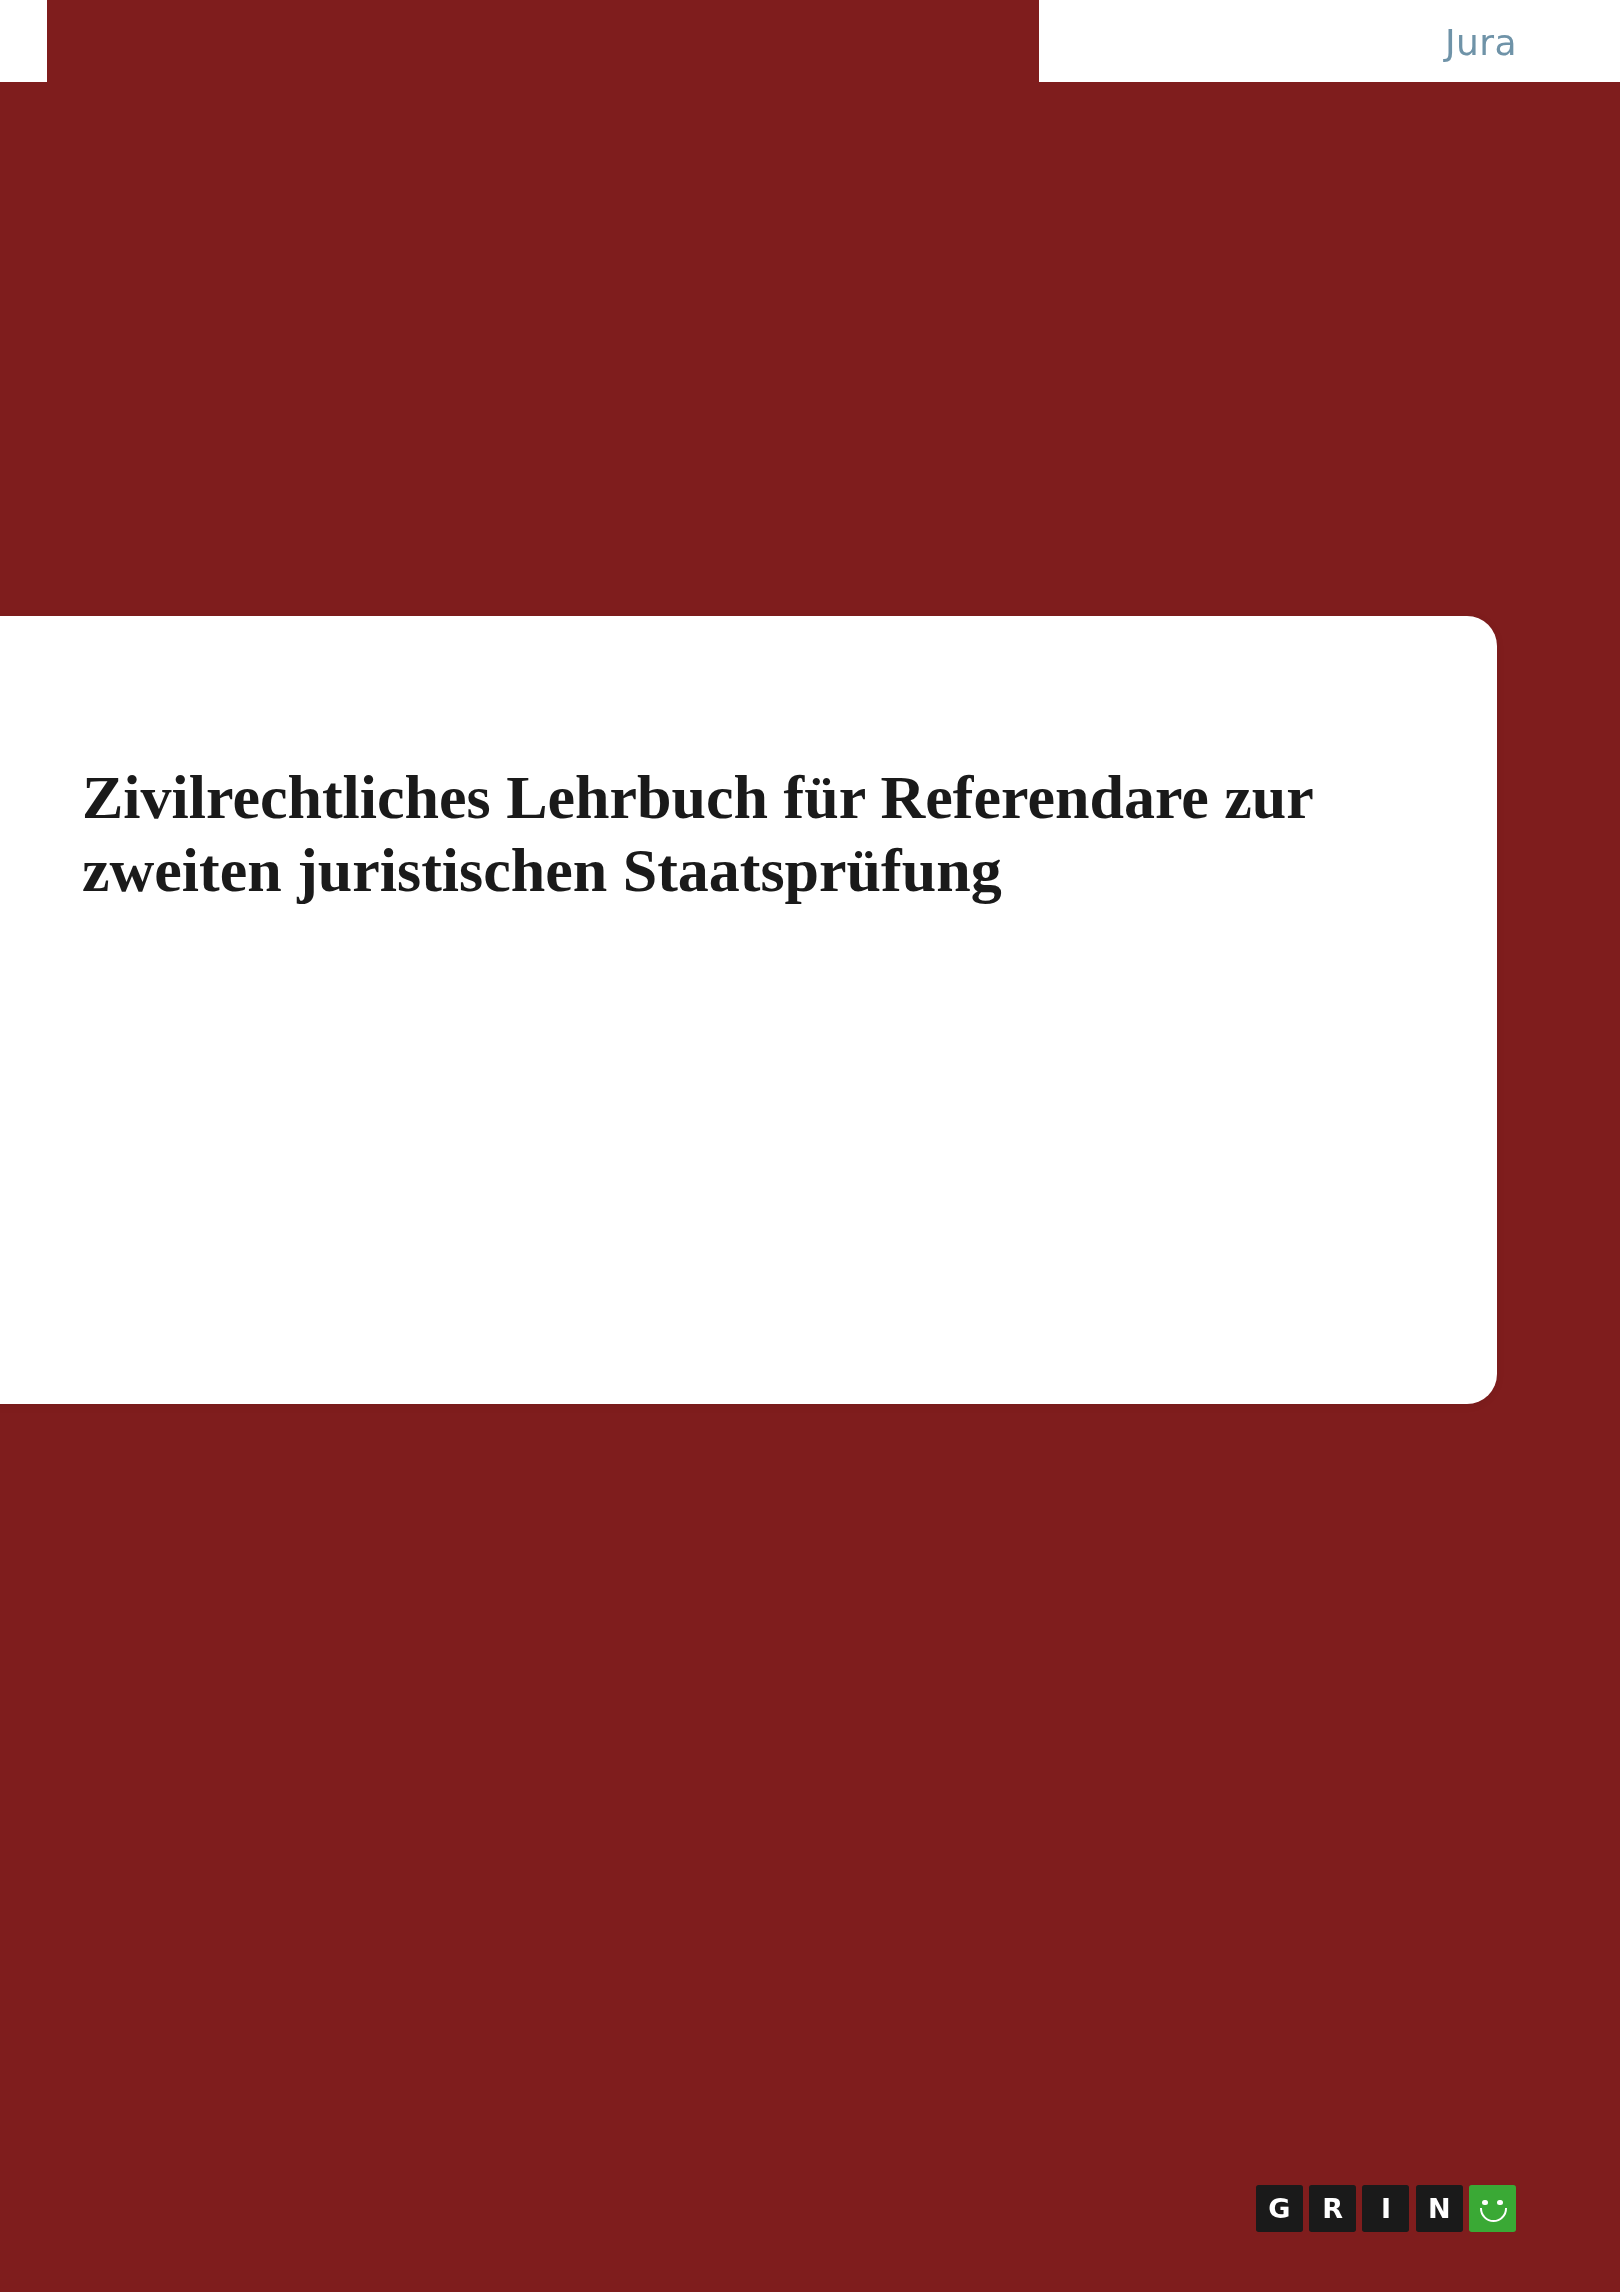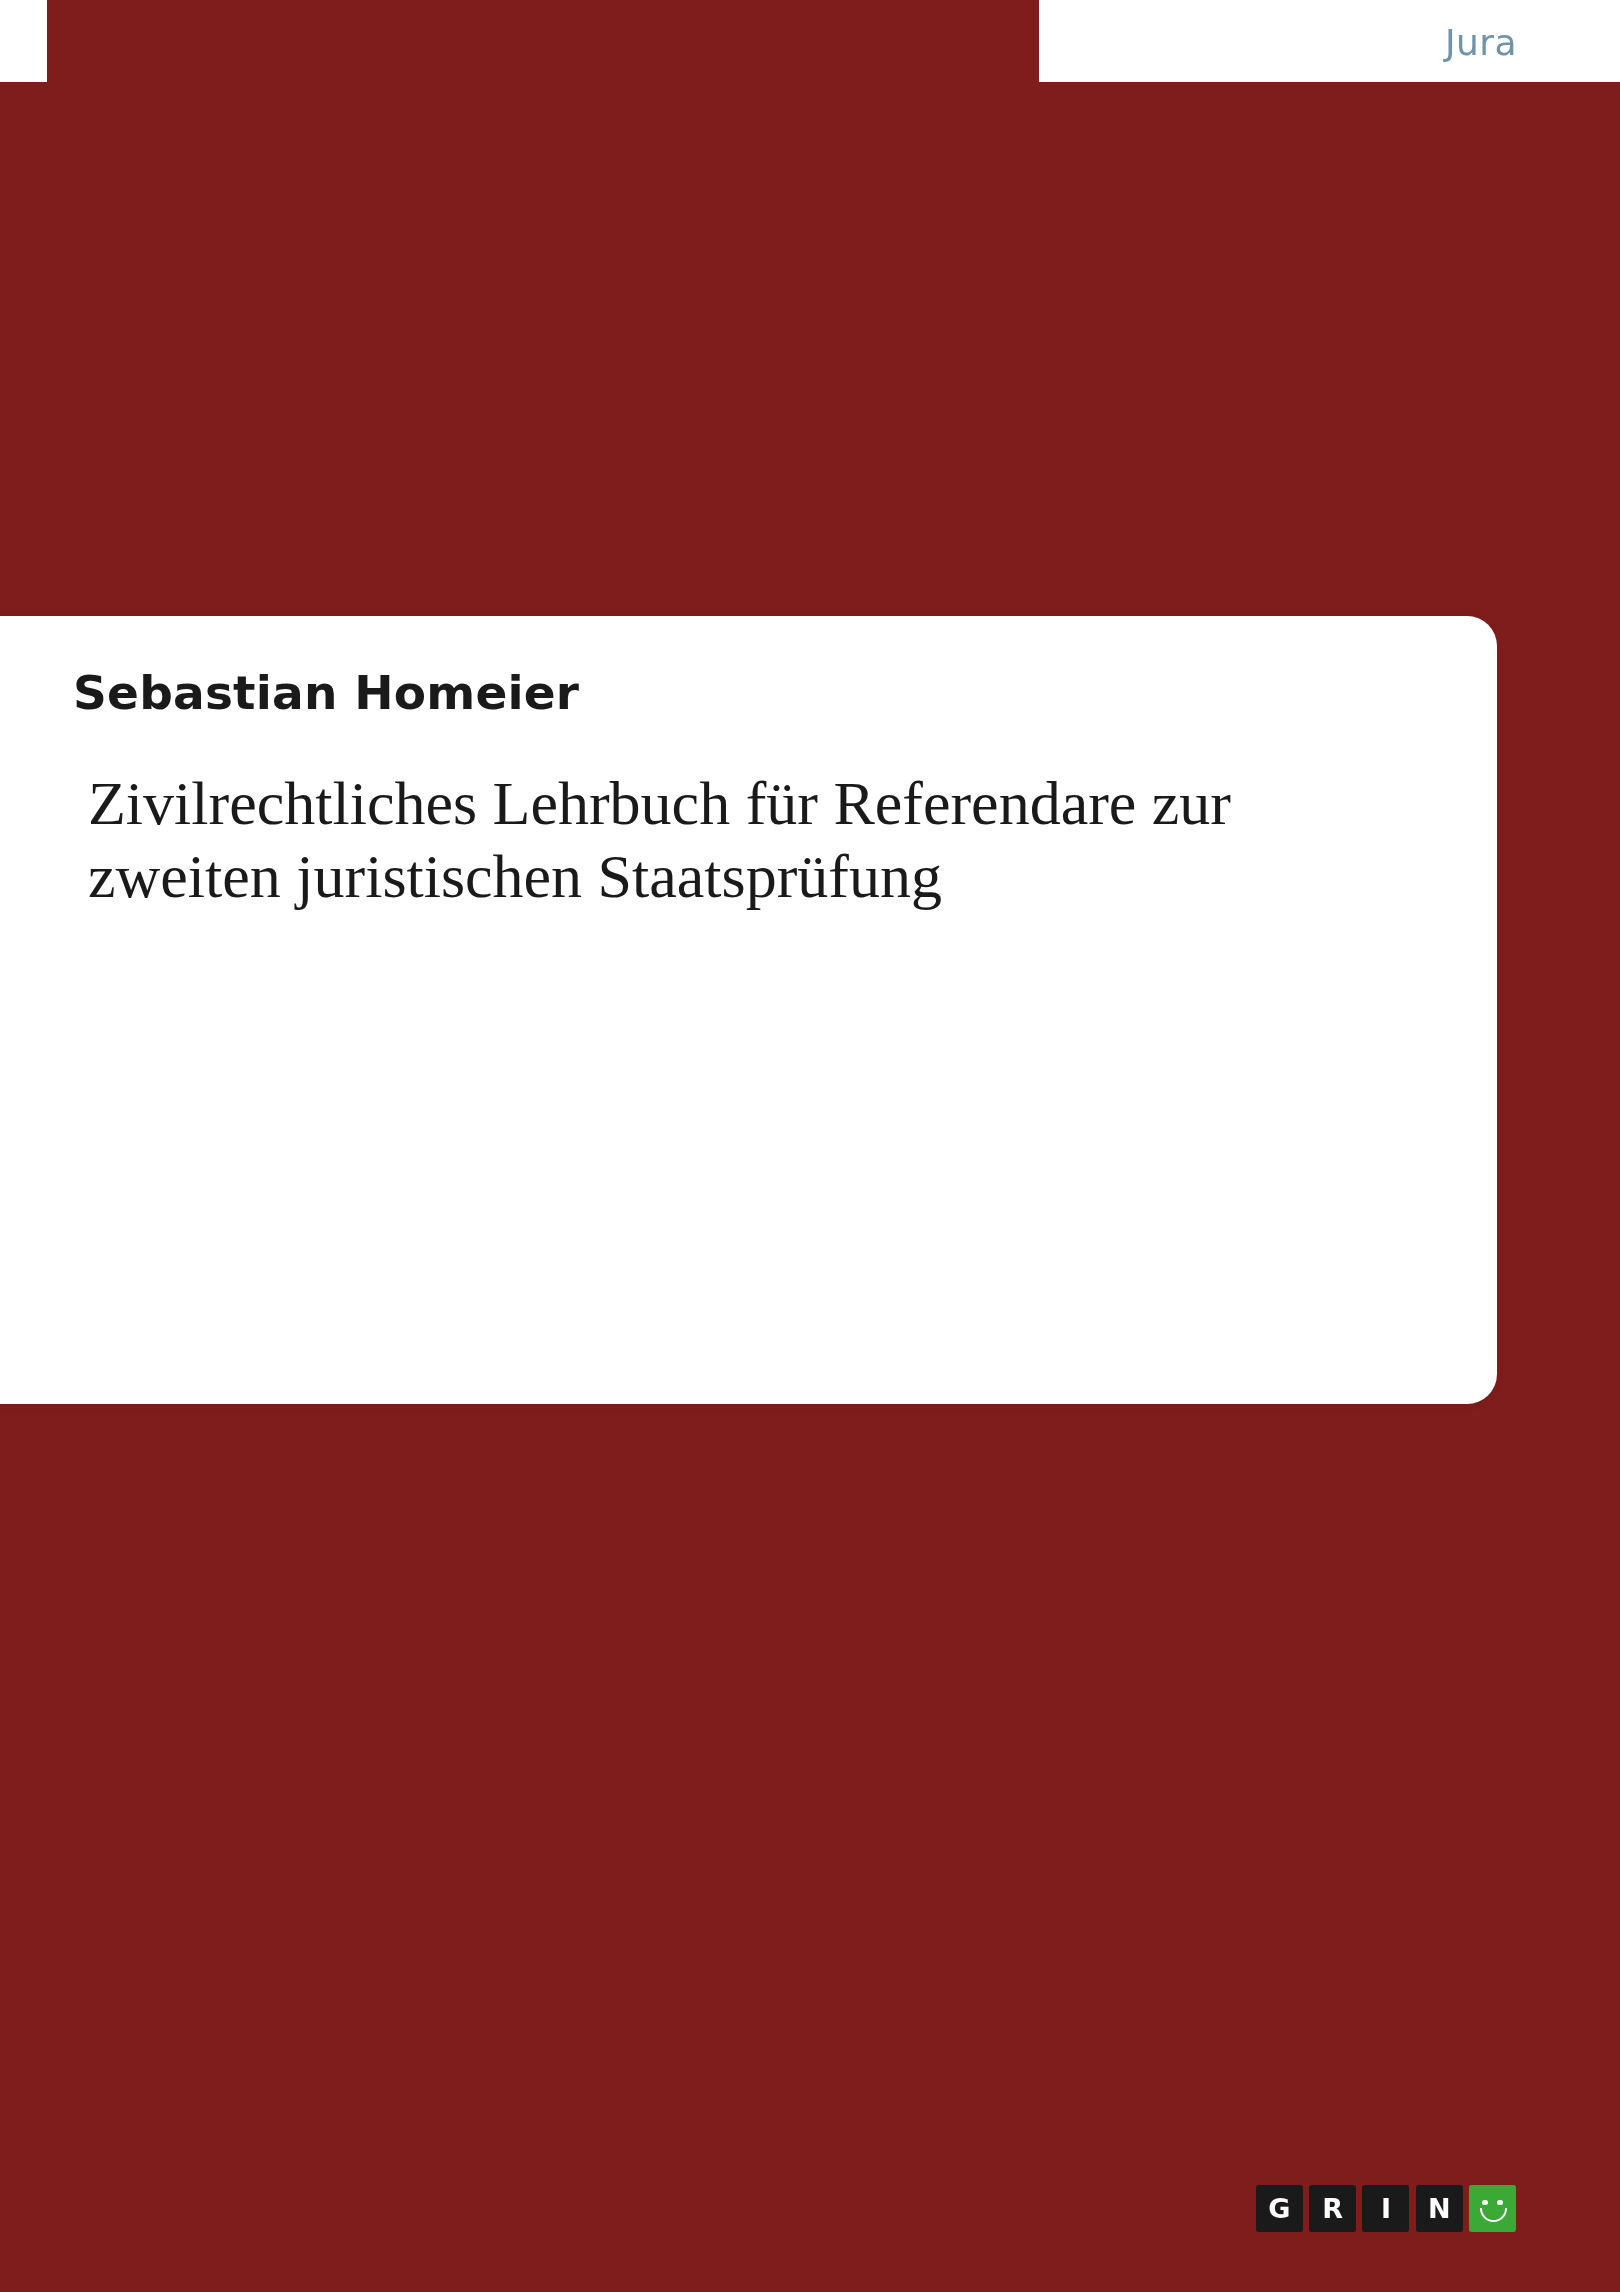--- a/index.html
+++ b/index.html
@@ -77,22 +77,22 @@
 
   .title {
     position: absolute;
     left: 107px;
     top: 134px;
     width: 1334px;
     font-family: "Liberation Serif", serif;
     font-size: 62px;
     line-height: 1.17;
     color: #1a1a1a;
-    font-weight: normal;
-    margin: 17px;
+    font-weight: bold;
+    margin: 11px;
   }
 
   .subtitle {
     position: absolute;
     left: 109px;
     top: 379px;
     width: 1299px;
     font-family: "Liberation Serif", serif;
     font-size: 41px;
     line-height: 1.3;
@@ -156,21 +156,20 @@
 <body>
 
 <div class="cover">
 
   <div class="notch-top-left"></div>
   <div class="notch-top-right"></div>
 
   <div class="category">Jura</div>
 
   <div class="title-panel">
-    <div class="author">Sebastian Homeier</div>
 
     <h1 class="title">Zivilrechtliches Lehrbuch für Referendare zur zweiten juristischen Staatsprüfung</h1>
 
   </div>
 
   <div class="grin-logo">
     <div class="grin-letter">G</div>
     <div class="grin-letter">R</div>
     <div class="grin-letter">I</div>
     <div class="grin-letter">N</div>

